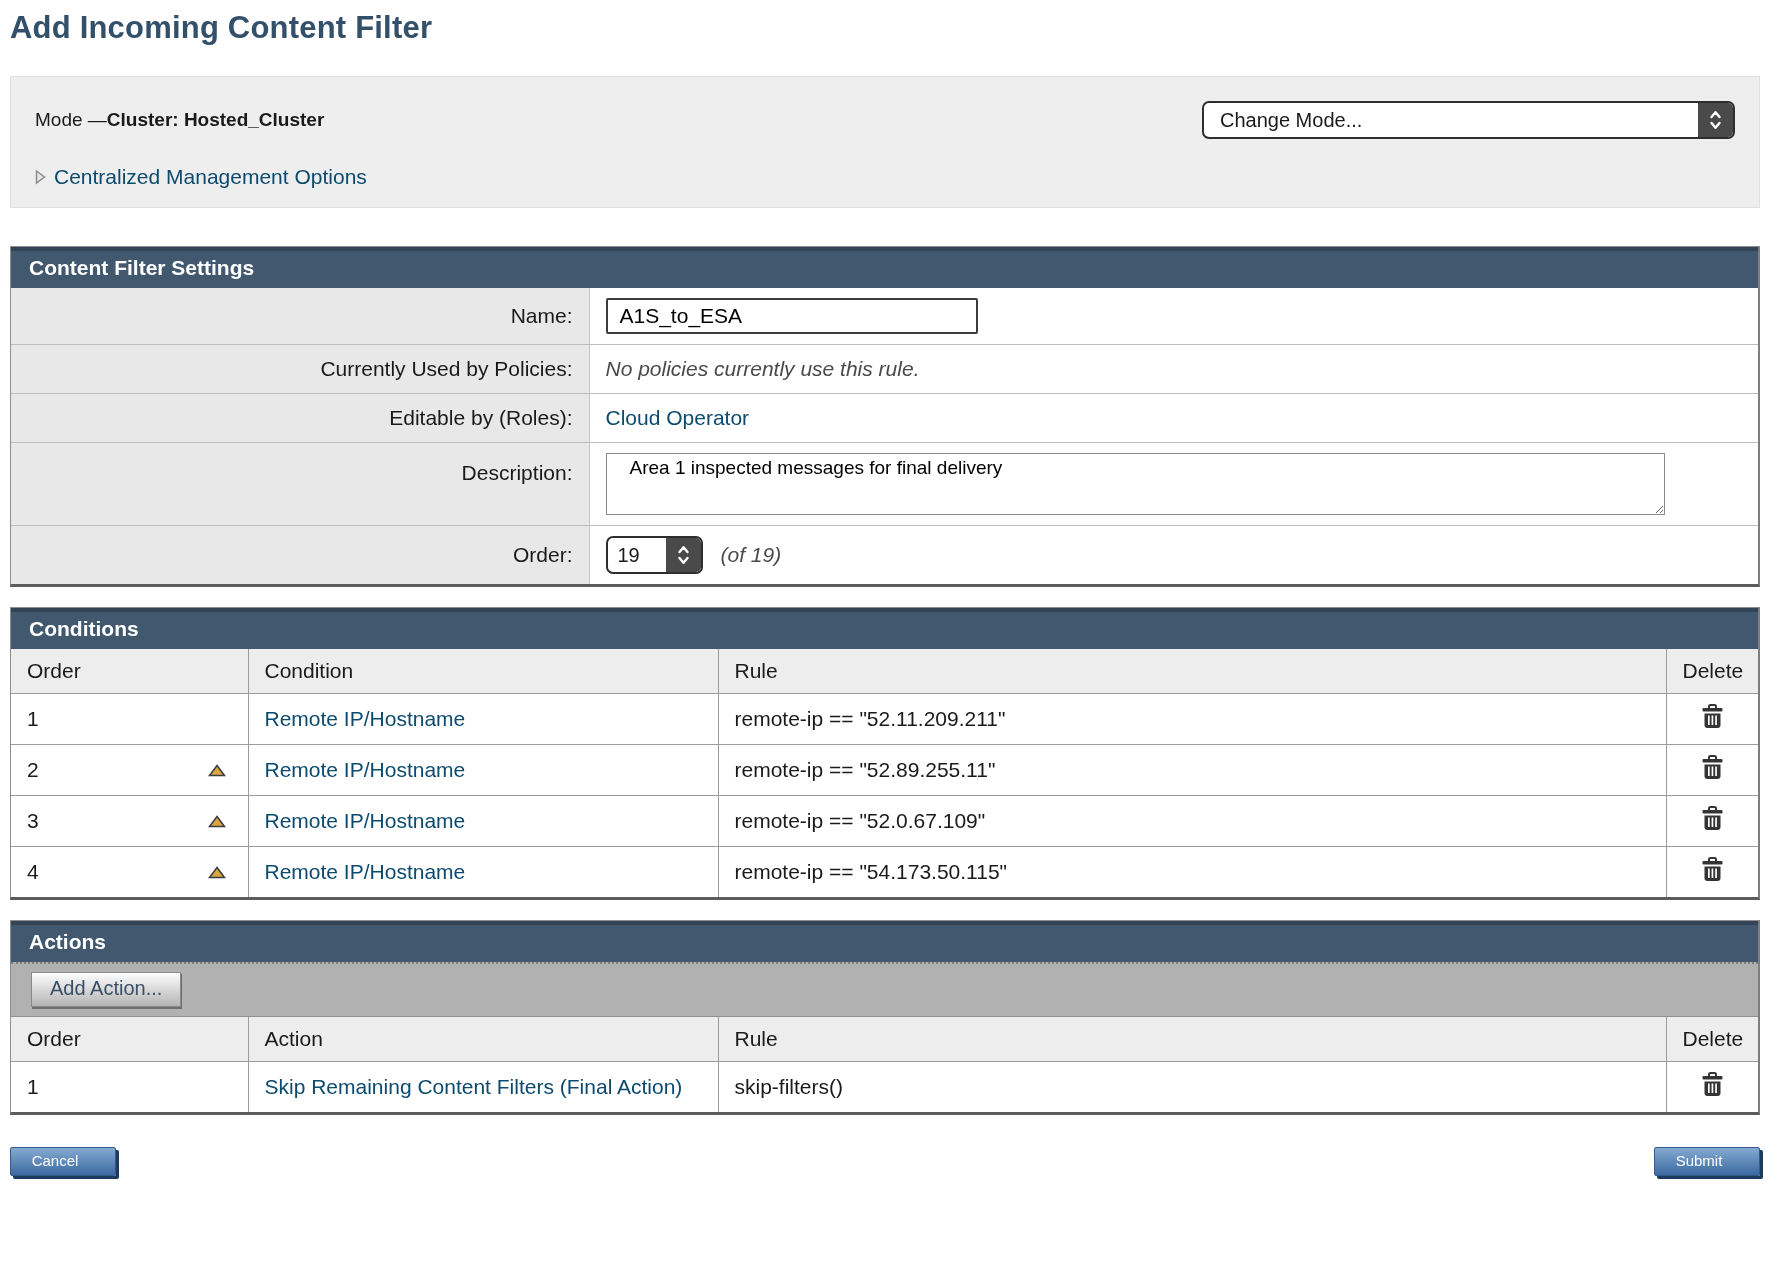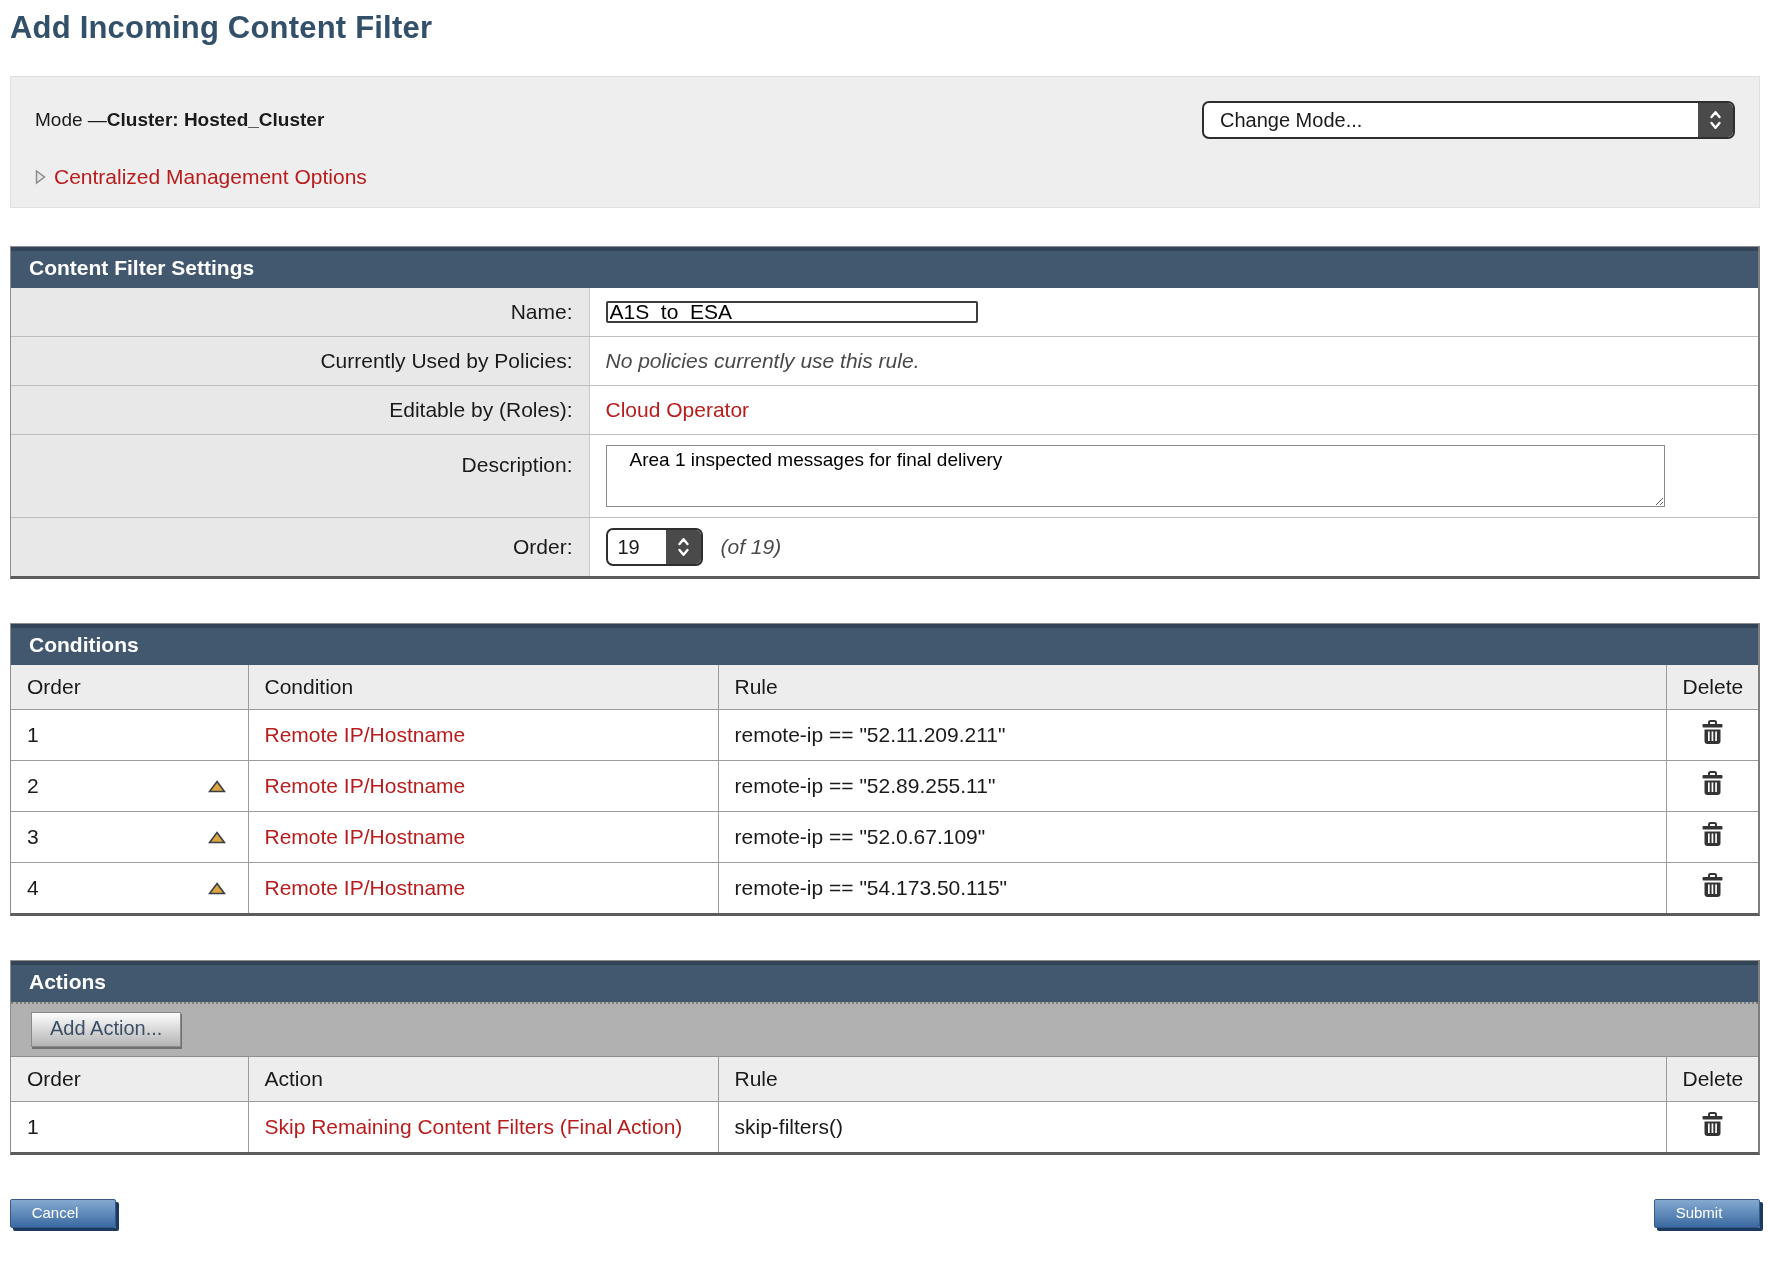--- a/index.html
+++ b/index.html
@@ -3,21 +3,21 @@
 <meta charset="utf-8">
 <style>
   * { box-sizing: border-box; }
   html,body { margin:0; padding:0; background:#ffffff; }
   body {
     width:1770px; height:1286px;
     font-family:"Liberation Sans","DejaVu Sans",sans-serif;
     color:#1a1a1a;
     padding:6px 10px 0 10px;
   }
-  a { color:#b91c1c; text-decoration:none; }
+  a { color:#0c4a6e; text-decoration:none; }
 
   h1.page-title {
     font-size:31px; font-weight:bold; color:#33506B;
     margin:4px 0 30px 0; letter-spacing:0.2px;
   }
 
   
   .mode-panel {
     background:#EEEEEE; border:1px solid #e0e0e0;
     padding:24px 24px 18px 24px; margin-bottom:38px;
@@ -39,21 +39,21 @@
     margin-left:auto; flex:0 0 35px;
   }
   .select-wide { width:533px; }
   .select-apply { width:418px; }
   .select-order { width:97px; }
   .select-order .txt { padding:5px 10px; }
 
   
   .panel {
     border:1px solid #8e8e8e; border-right:2px solid #7e7e7e;
-    border-bottom:3px solid #5c5c5c; margin-bottom:44px; background:#fff;
+    border-bottom:3px solid #5c5c5c; margin-bottom:20px; background:#fff;
   }
   .panel-header {
     background:linear-gradient(#334456 0px,#334456 4px,#41586F 4px,#41586F 100%);
     color:#ffffff; font-weight:bold; font-size:21px;
     padding:9px 18px 8px 18px;
   }
   .toolbar {
     background:#b1b1b1; border-top:2px dotted #7d7d7d; border-bottom:1px solid #8f8f8f;
     padding:8px 20px 9px 20px; display:flex; justify-content:space-between; align-items:center;
   }
@@ -71,22 +71,22 @@
     background:#e8e8e8; width:578px; text-align:right; font-weight:normal;
     font-size:21px; padding:12px 16px; border-bottom:1px solid #bdbdbd;
     border-right:1px solid #c7c7c7; vertical-align:middle;
   }
   table.settings td {
     background:#ffffff; font-size:21px; padding:10px 16px;
     border-bottom:1px solid #bdbdbd; vertical-align:middle;
   }
   table.settings tr:last-child th, table.settings tr:last-child td { border-bottom:none; }
   .name-input {
-    font-family:inherit; font-size:21px; width:372px; height:22px;
-    border:2px solid #3c3c3c; border-radius:2px; padding:2px 2px;
+    font-family:inherit; font-size:21px; width:372px; height:36px;
+    border:2px solid #3c3c3c; border-radius:2px; padding:2px 12px;
   }
   .desc-area {
     font-family:inherit; font-size:19px; width:1059px; height:62px;
     border:1px solid #8a8a8a; padding:3px 23px; display:block;
   }
   .muted-italic { font-style:italic; color:#4a4a4a; }
   .order-suffix { font-style:italic; color:#4a4a4a; margin-left:18px; font-size:21px; }
   .order-cell { display:flex; align-items:center; }
 
   

